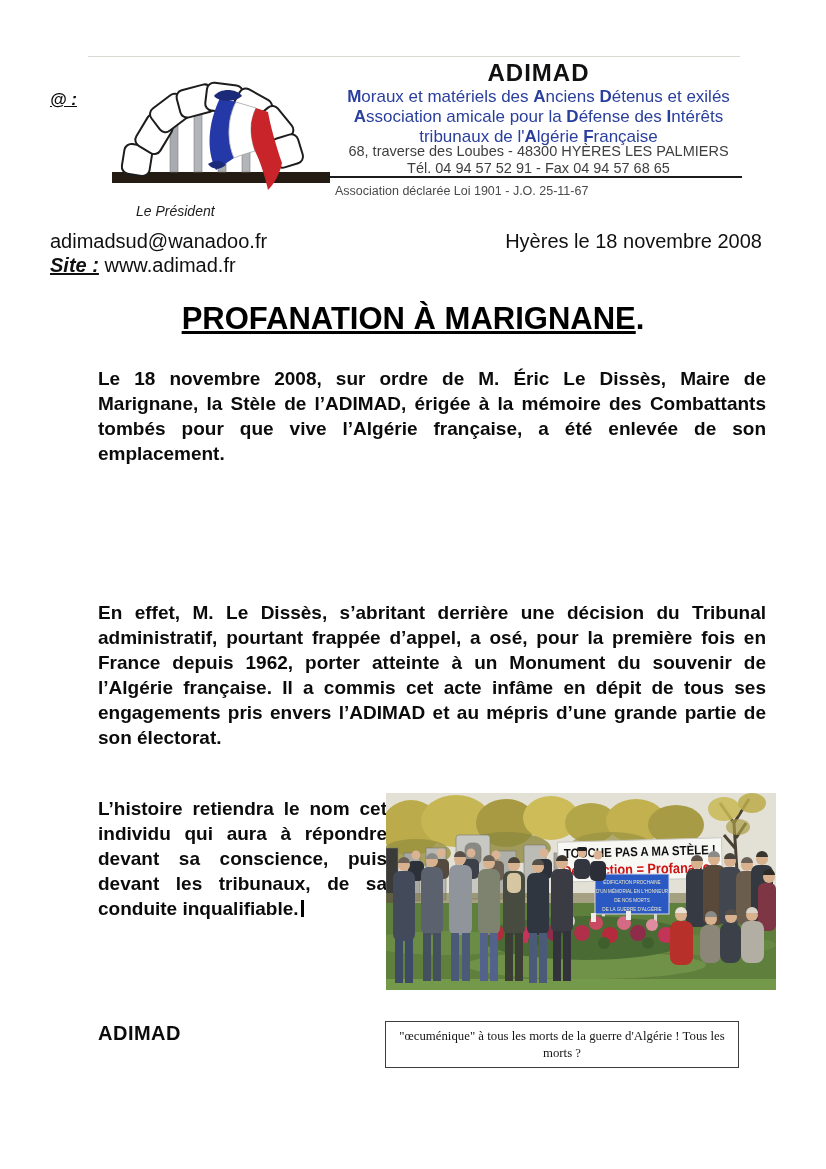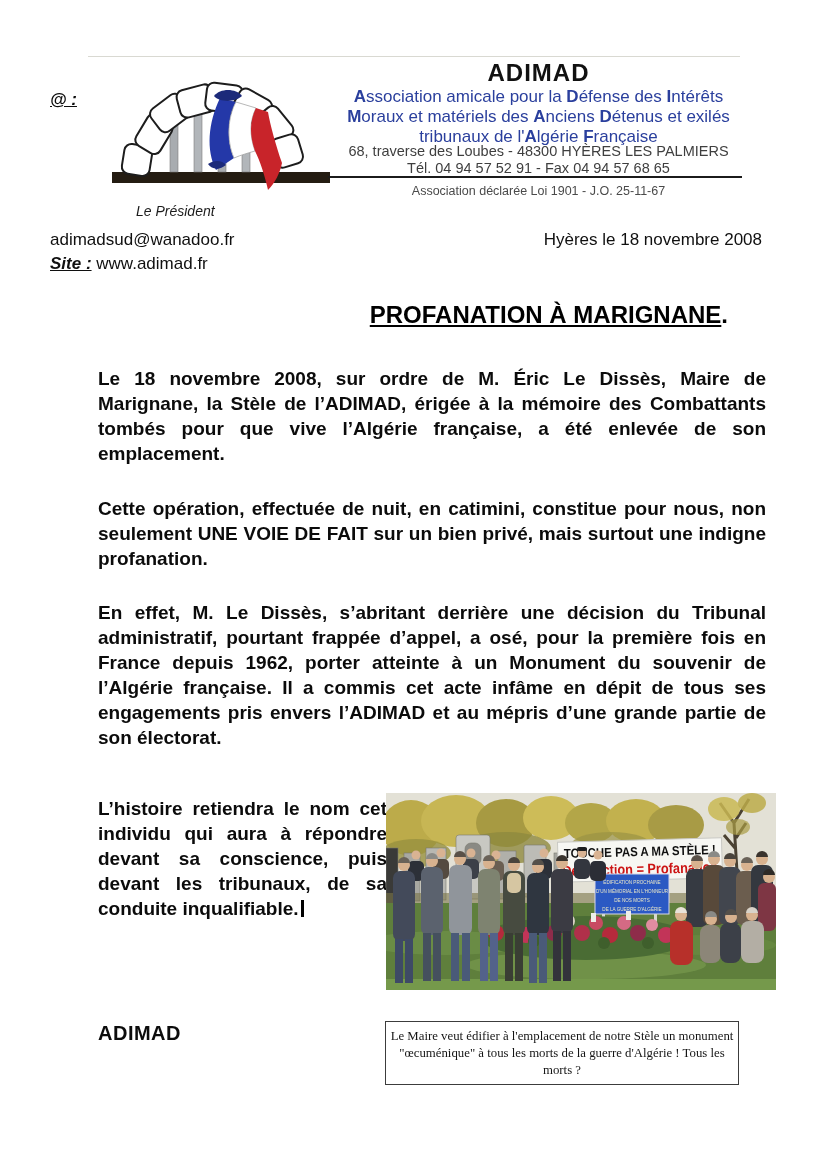--- a/index.html
+++ b/index.html
@@ -5,25 +5,25 @@
   html,body{margin:0;padding:0;background:#ffffff;}
   .page{position:relative;width:826px;height:1169px;background:#ffffff;overflow:hidden;
         font-family:"Liberation Sans",sans-serif;color:#0c0c0c;}
   .abs{position:absolute;}
   .hdr-topline{height:1px;background:#d9d9d2;}
   .at{font-size:17px;font-weight:bold;font-style:italic;text-decoration:underline;}
   .president{font-size:14px;font-style:italic;color:#1c1c1c;}
   .acronym{font-size:24px;font-weight:bold;letter-spacing:1px;text-align:center;color:#111;}
   .assoc{font-size:17px;line-height:20px;text-align:center;color:#2a3f9d;}
   .addr{font-size:14.5px;line-height:16.5px;text-align:center;color:#3f3f3f;}
-  .legal{font-size:12.5px;text-align:center;color:#4a4a4a;}
+  .legal{font-size:12.5px;text-align:left;color:#4a4a4a;}
   .baseline-ext{background:#1b1b1b;height:2px;}
-  .contact{font-size:17px;color:#101010;}
+  .contact{font-size:20px;color:#101010;}
   .sitelabel{font-weight:bold;font-style:italic;text-decoration:underline;}
-  .doc-title{font-size:24px;font-weight:bold;text-align:right;color:#000;}
+  .doc-title{font-size:31px;font-weight:bold;text-align:center;color:#000;}
   .doc-title .u{text-decoration:underline;}
   .p{font-weight:bold;font-size:19px;line-height:25px;text-align:justify;color:#0b0b0b;}
   .cursor-bar{display:inline-block;width:3px;height:17px;background:#000;margin-left:2px;vertical-align:-2px;}
   .sig{font-size:20px;font-weight:bold;letter-spacing:0.5px;}
   .caption-box{border:1.5px solid #3c3c3c;background:#fff;
                font-family:"Liberation Serif",serif;font-size:12.8px;line-height:17px;
                text-align:center;color:#151515;padding:6px 4px 5px 4px;}
   svg text{font-family:"Liberation Sans",sans-serif;}
 </style>
 </head>
@@ -67,43 +67,42 @@
       </g>
     </svg>
   </div>
 
   <div class="abs baseline-ext" style="left:328px;top:176px;width:414px;"></div>
 
   <div class="abs president" style="left:136px;top:203px;">Le Président</div>
 
   <div class="abs acronym" style="left:335px;top:59px;width:407px;">ADIMAD</div>
   <div class="abs assoc" style="left:335px;top:87px;width:407px;">
+      <div><span style="font-weight: 700;">M</span><span>oraux et matériels des </span><span style="font-weight: 700;">A</span><span>nciens </span><span style="font-weight: 700;">D</span><span>étenus et exilés</span></div>
       <div><span style="font-weight: 700;">A</span><span>ssociation amicale pour la </span><span style="font-weight: 700;">D</span><span>éfense des </span><span style="font-weight: 700;">I</span><span>ntérêts</span></div>
-      <div><span style="font-weight: 700;">M</span><span>oraux et matériels des </span><span style="font-weight: 700;">A</span><span>nciens </span><span style="font-weight: 700;">D</span><span>étenus et exilés</span></div>
       <div><span>tribunaux de l'</span><span style="font-weight: 700;">A</span><span>lgérie </span><span style="font-weight: 700;">F</span><span>rançaise</span></div>
     </div>
   <div class="abs addr" style="left:335px;top:143px;width:407px;">
     <div>68, traverse des Loubes - 48300 HYÈRES LES PALMIERS</div>
     <div>Tél. 04 94 57 52 91 - Fax 04 94 57 68 65</div>
   </div>
   <div class="abs legal" style="left:335px;top:184px;width:407px;">Association déclarée Loi 1901 - J.O. 25-11-67</div>
 
   <div class="abs contact" style="left:50px;top:230px;">adimadsud@wanadoo.fr</div>
   <div class="abs contact" style="left:400px;top:230px;width:362px;text-align:right;">Hyères le 18 novembre 2008</div>
   <div class="abs contact" style="left:50px;top:254px;">
     <span class="sitelabel">Site :</span>
     <span>www.adimad.fr</span>
   </div>
 
   <div class="abs doc-title" style="left:98px;top:301px;width:630px;">
     <span class="u">PROFANATION À MARIGNANE</span><span>.</span>
   </div>
 
   <div class="abs p" style="left:98px;top:366px;width:668px;">Le 18 novembre 2008, sur ordre de M. Éric Le Dissès, Maire de Marignane, la Stèle de l’ADIMAD, érigée à la mémoire des Combattants tombés pour que vive l’Algérie française, a été enlevée de son emplacement.</div>
-  <div class="abs p" style="left:98px;top:496px;width:668px;">Cette opération, effectuée de nuit, en catimini, constitue pour nous, non seulement UNE VOIE DE FAIT sur un bien privé, mais surtout une indigne profanation.</div>
   <div class="abs p" style="left:98px;top:600px;width:668px;">En effet, M. Le Dissès, s’abritant derrière une décision du Tribunal administratif, pourtant frappée d’appel, a osé, pour la première fois en France depuis 1962, porter atteinte à un Monument du souvenir de l’Algérie française. Il a commis cet acte infâme en dépit de tous ses engagements pris envers l’ADIMAD et au mépris d’une grande partie de son électorat.</div>
 
   <div class="abs p" style="left:98px;top:796px;width:289px;">
     <span>L’histoire retiendra le nom cet individu qui aura à répondre devant sa conscience, puis devant les tribunaux, de sa conduite inqualifiable.</span><span class="cursor-bar"></span>
   </div>
 
   <div class="abs" style="left:386px;top:793px;width:390px;height:197px;">
     <svg width="390" height="197" viewBox="0 0 390 197">
       <rect x="0" y="0" width="390" height="197" fill="#e3e1d6"></rect>
 
@@ -326,17 +325,16 @@
             <path d="M360,120 a6,6 0 0 1 12,0" fill="#d8d2c8"></path>
             <rect x="355" y="128" width="23" height="42" rx="8" fill="#b3aea4"></rect>
           </g>
       </g>
     </svg>
   </div>
 
   <div class="abs sig" style="left:98px;top:1022px;">ADIMAD</div>
 
   <div class="abs caption-box" style="left:385px;top:1021px;width:344px;">
-    <div>Le Maire veut édifier à l'emplacement de notre Stèle un monument</div>
     <div>"œcuménique" à tous les morts de la guerre d'Algérie ! Tous les morts ?</div>
   </div>
 
 </div>
 
 </body></html>

